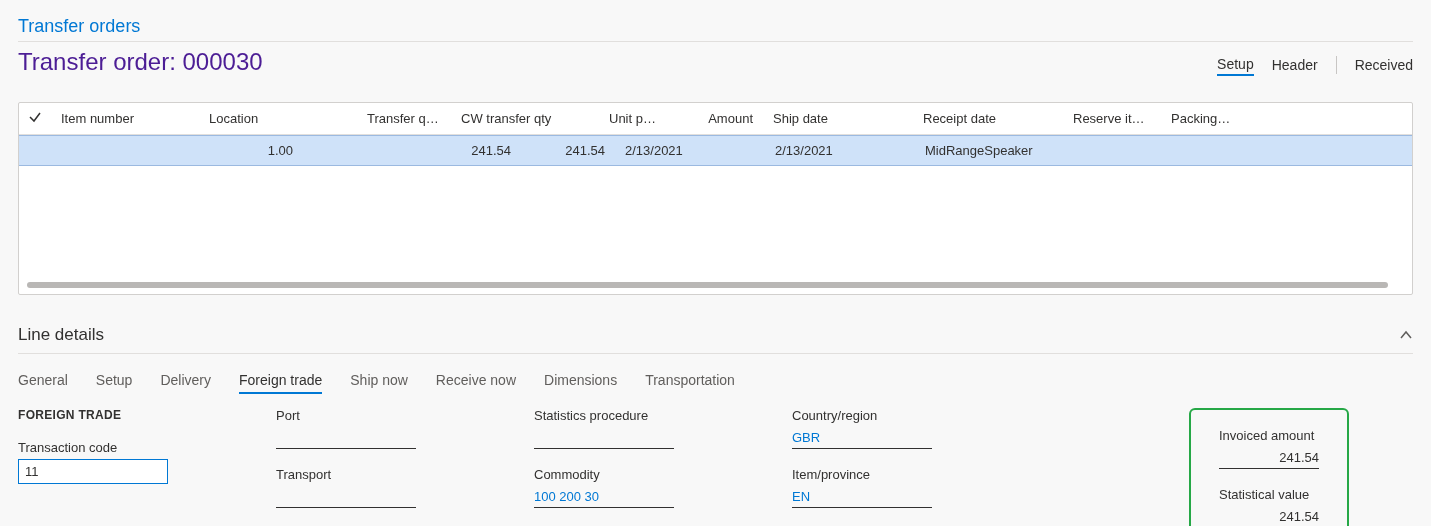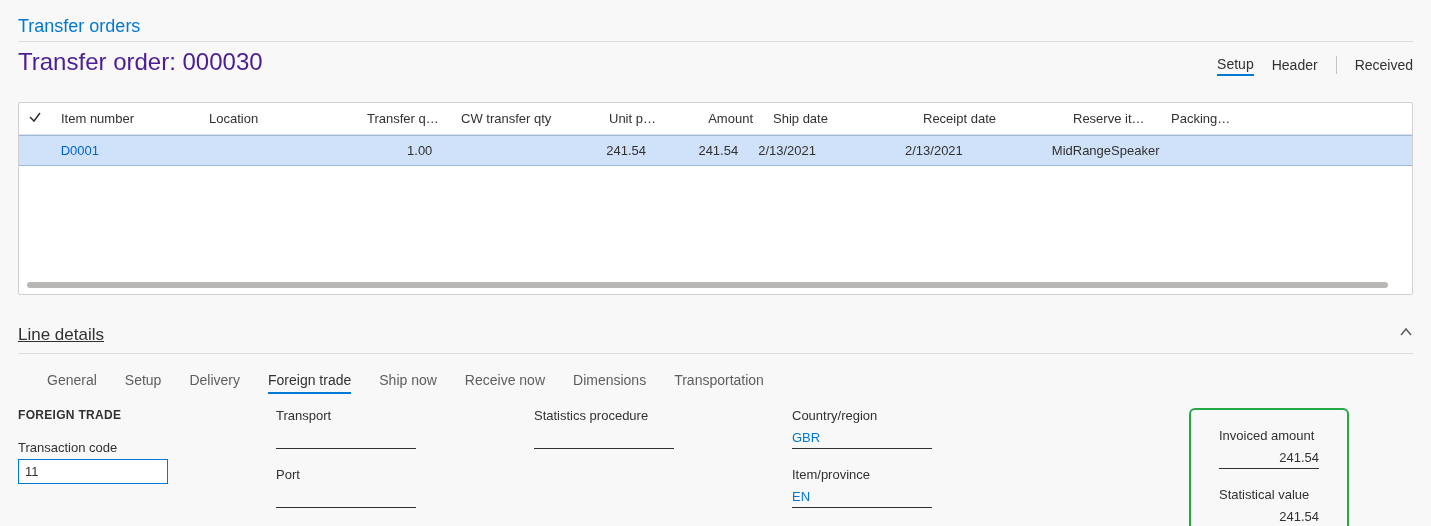--- a/index.html
+++ b/index.html
@@ -104,41 +104,39 @@
   .fake-scrollbar {
     height: 6px;
     background: #b9b7b5;
     border-radius: 3px;
     margin: 4px 24px 6px 8px;
   }
 
   .section-header {
     display: flex;
     justify-content: space-between;
-    align-items: flex-start;
+    align-items: center;
     border-bottom: 1px solid #e1dfdd;
     margin-top: 22px;
     padding: 8px 0;
-    text-decoration: underline;
   }
   .section-header h2 {
     font-size: 17px;
     font-weight: 400;
   }
   .chevron-up {
     width: 14px; height: 14px;
   }
   .chevron-up svg { stroke:#605e5c; stroke-width:1.5; fill:none; }
 
   .detail-tabs {
     display: flex;
     gap: 28px;
     padding: 14px 0 6px 0;
     border-bottom: none;
-    margin-left: 29px;
   }
   .detail-tabs .tab {
     color: #605e5c;
     font-size: 14px;
     padding: 4px 0;
     cursor: pointer;
   }
   .detail-tabs .tab.active {
     color: #323130;
     border-bottom: 2px solid #0078d4;
@@ -248,21 +246,20 @@
       <div class="cell col-cwqty">CW transfer qty</div>
       <div class="cell col-unit num">Unit price</div>
       <div class="cell col-amount num">Amount</div>
       <div class="cell col-ship">Ship date</div>
       <div class="cell col-rec">Receipt date</div>
       <div class="cell col-res">Reserve items a...</div>
       <div class="cell col-pack">Packing qu</div>
     </div>
     <div class="grid-row">
       <div class="cell col-check"></div>
-      <div class="cell col-item link">D0001</div>
       <div class="cell col-loc"></div>
       <div class="cell col-qty num">1.00</div>
       <div class="cell col-cwqty"></div>
       <div class="cell col-unit num">241.54</div>
       <div class="cell col-amount num">241.54</div>
       <div class="cell col-ship">2/13/2021</div>
       <div class="cell col-rec">2/13/2021</div>
       <div class="cell col-prod">MidRangeSpeaker</div>
       <div class="cell col-res"></div>
       <div class="cell col-pack"></div>
@@ -296,34 +293,38 @@
     <div class="col-group wide">
       <div class="group-title">FOREIGN TRADE</div>
       <div class="field">
         <span class="field-label">Transaction code</span>
         <input class="box-input" value="11" style="">
       </div>
     </div>
 
     <div class="col-group wide">
       <div class="field">
+        <span class="field-label">Port</span>
+        <input class="underline-input empty" value="" style="">
+      </div>
+      <div class="field">
         <span class="field-label">Transport</span>
         <input class="underline-input empty" value="" style="">
       </div>
-      <div class="field">
-        <span class="field-label">Port</span>
-        <input class="underline-input empty" value="" style="">
-      </div>
     </div>
 
     <div class="col-group wide">
       <div class="field">
         <span class="field-label">Statistics procedure</span>
         <input class="underline-input empty" value="" style="">
       </div>
+      <div class="field">
+        <span class="field-label">Commodity</span>
+        <input class="underline-input" value="100 200 30" style="">
+      </div>
     </div>
 
     <div class="col-group">
       <div class="field">
         <span class="field-label">Country/region</span>
         <input class="underline-input" value="GBR" style="">
       </div>
       <div class="field">
         <span class="field-label">Item/province</span>
         <input class="underline-input" value="EN" style="">

